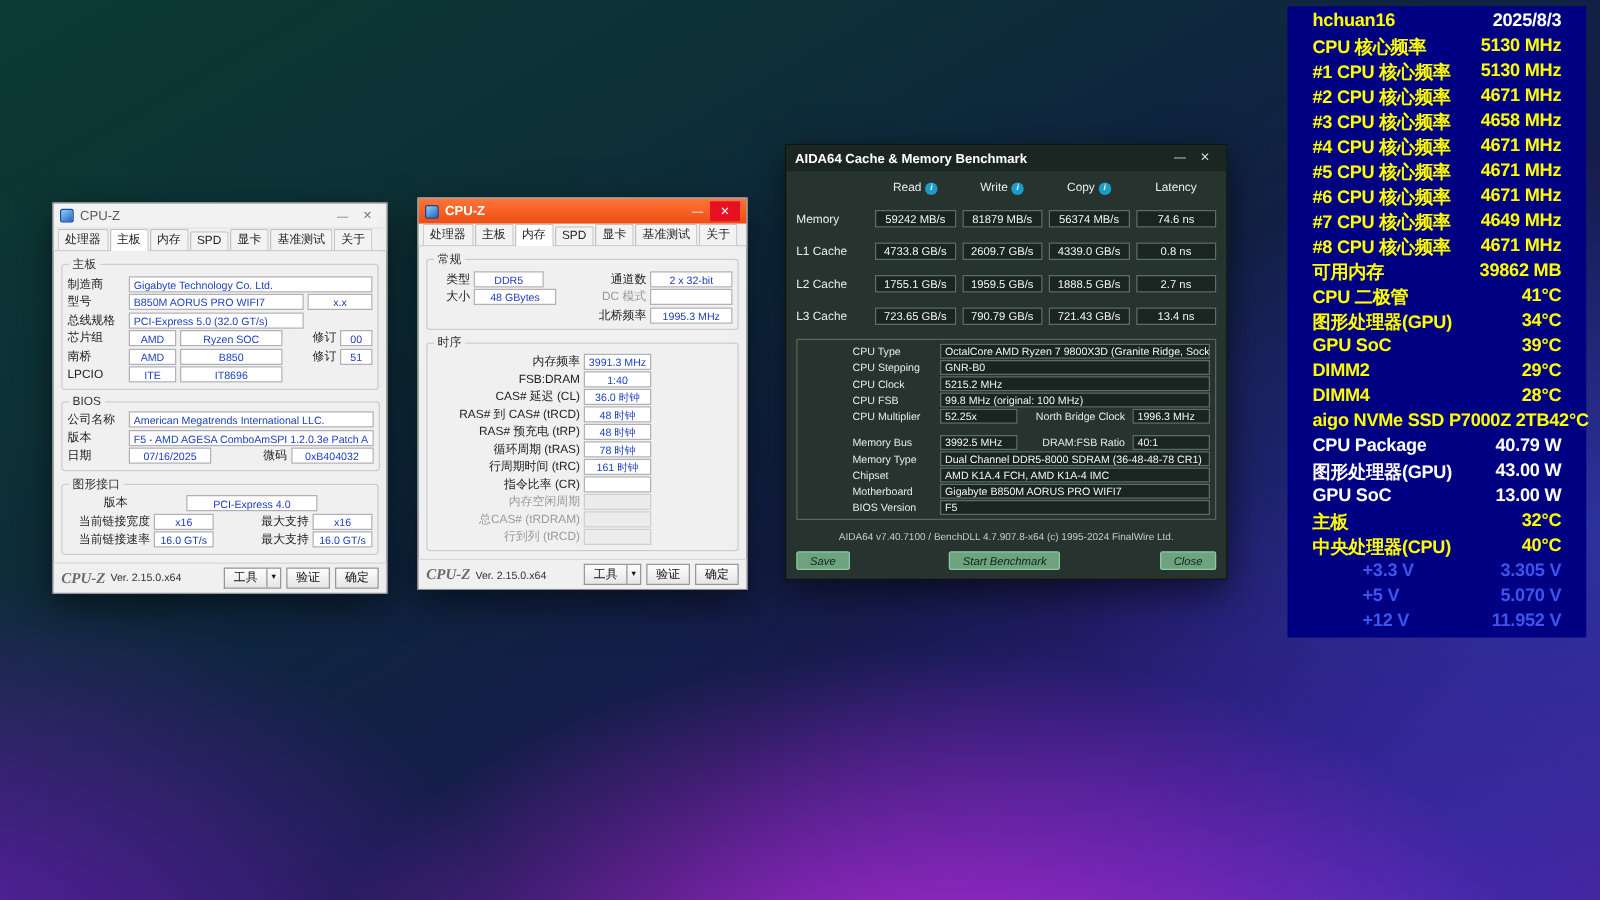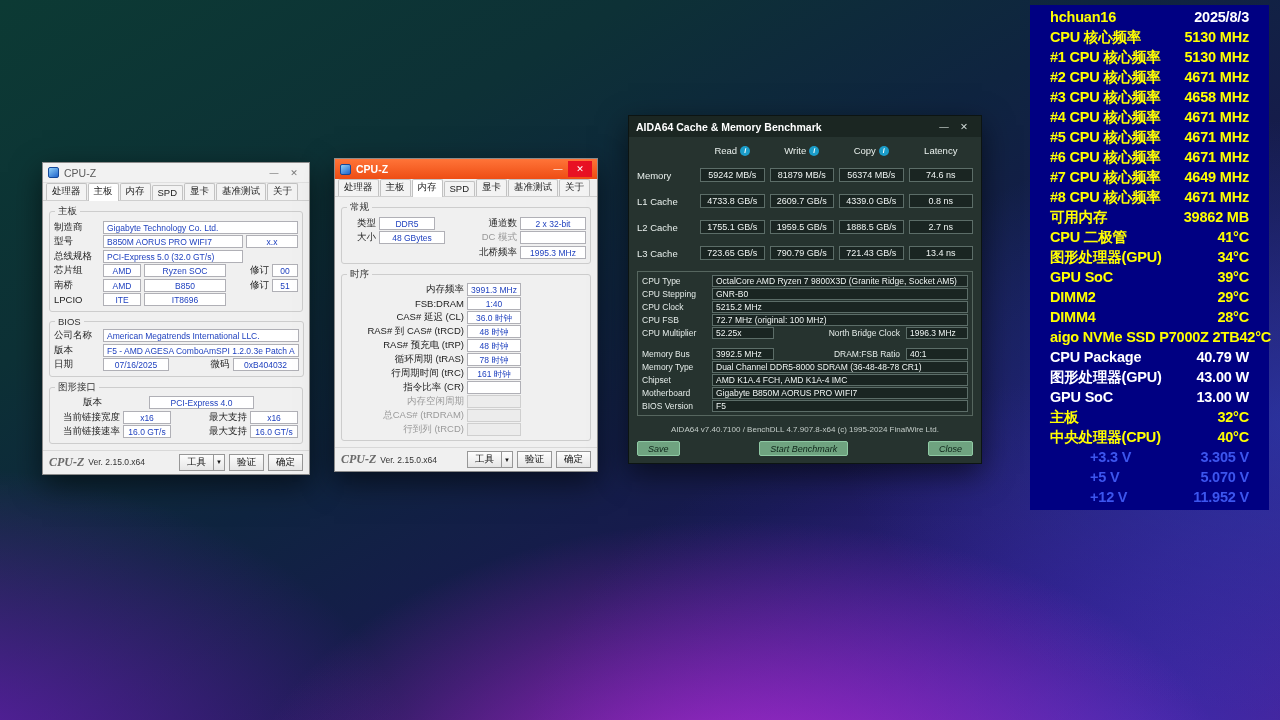--- a/index.html
+++ b/index.html
@@ -83,21 +83,21 @@
   .abody { padding:8px 8px 7px; }
   .bench { display:grid; grid-template-columns:58px 1fr 1fr 1fr 1fr; column-gap:5px; row-gap:12px;
            align-items:center; }
   .bhcell { display:flex; align-items:center; justify-content:center; gap:3px; font-size:9.5px; }
   .iicon { width:10px; height:10px; border-radius:50%; background:#1b9cc9; color:#fff; font-size:7px;
            font-weight:bold; font-style:italic; display:flex; align-items:center; justify-content:center; flex:none; }
   .blabel { font-size:9.5px; color:#e8efec; }
   .bbox { height:14px; border:1px solid #5c6d68; background:#1a2522; display:flex; align-items:center;
           justify-content:center; font-size:9px; color:#f0f5f3; white-space:nowrap; }
   .infolist { border:1px solid #56665f; margin-top:11px; padding:3px 4px; display:flex; flex-direction:column; gap:1px; }
-  .irow { display:flex; align-items:center; gap:4px; height:12px; }
+  .irow { display:flex; align-items:center; gap:4px; height:12px;margin-left:40px; }
   .ilabel { width:66px; flex:none; font-size:8.5px; color:#e4ebe8; white-space:nowrap; }
   .imid { flex:1 1 auto; text-align:right; font-size:8.5px; color:#e4ebe8; padding-right:2px; white-space:nowrap; }
   .ibox { border:1px solid #5c6d68; background:#1a2522; height:12px; display:flex; align-items:center;
           padding:0 3px; font-size:8.5px; color:#f0f5f3; white-space:nowrap; overflow:hidden; }
   .ibox.fill { flex:1 1 auto; }
   .ibox.w62 { width:62px; flex:none; }
   .igap { height:7px; }
   .afooter { text-align:center; font-size:8px; color:#c4cdc9; margin-top:9px; }
   .abuttons { display:flex; align-items:center; margin-top:7px;font-style:italic; }
   .abtn { background:#6fa380; border:1px solid #8fc9a4; color:#0e2418; font-size:9px; height:15px;
@@ -389,21 +389,21 @@
         <div class="irow">
           <span class="ilabel">CPU Stepping</span>
           <span class="ibox fill">GNR-B0</span>
         </div>
         <div class="irow">
           <span class="ilabel">CPU Clock</span>
           <span class="ibox fill">5215.2 MHz</span>
         </div>
         <div class="irow">
           <span class="ilabel">CPU FSB</span>
-          <span class="ibox fill">72.7 MHz  (original: 100 MHz)</span>
+          <span class="ibox fill">99.8 MHz  (original: 100 MHz)</span>
         </div>
         <div class="irow">
           <span class="ilabel">CPU Multiplier</span>
           <span class="ibox w62">52.25x</span>
           <span class="imid">North Bridge Clock</span>
           <span class="ibox w62">1996.3 MHz</span>
         </div>
         <div class="igap"></div>
         <div class="irow">
           <span class="ilabel">Memory Bus</span>

